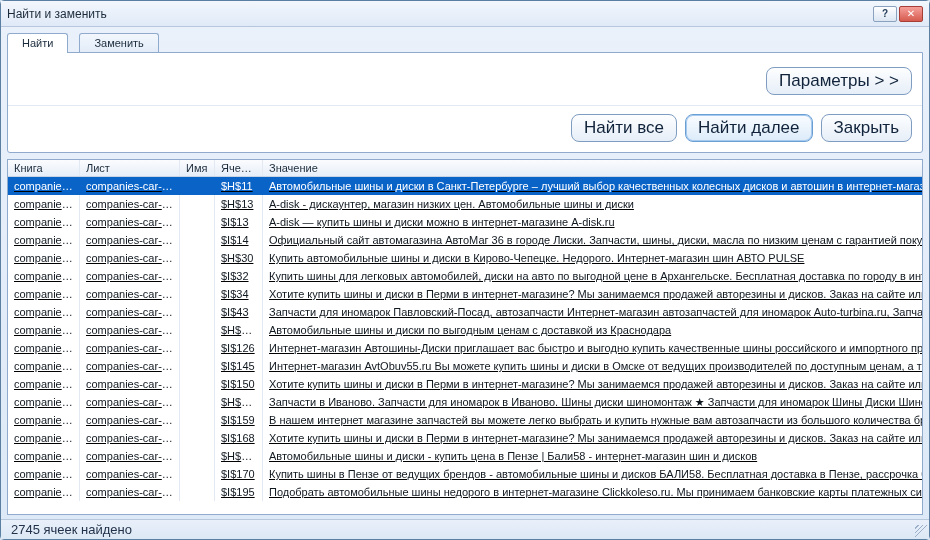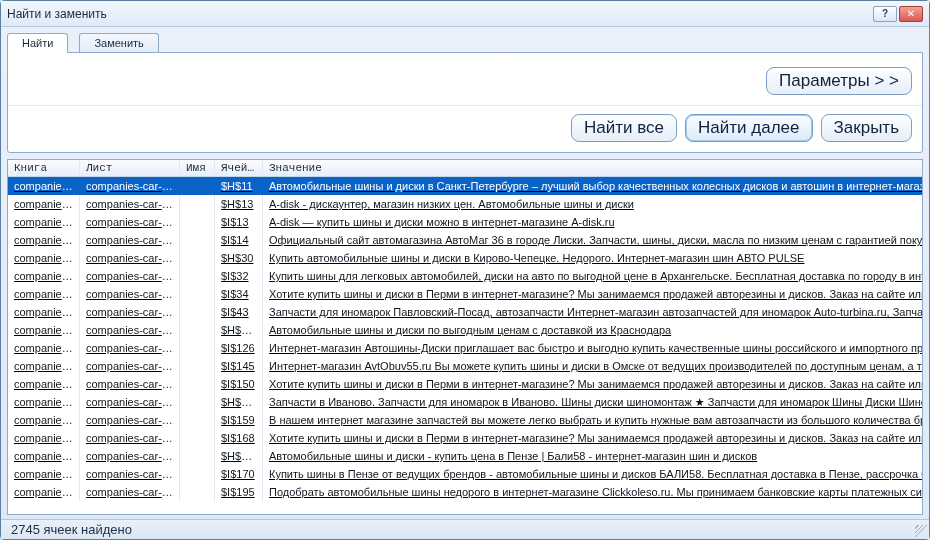--- a/index.html
+++ b/index.html
@@ -128,21 +128,20 @@
     flex:1;
     overflow-x: scroll;
     overflow-y: hidden;
     text-decoration: underline;
   }
   .grid-header {
     background: linear-gradient(#fbfcfe,#e7eef8);
     border-bottom: 1px solid #c7d4e6;
     color: #1b2b3c;
     font-weight: normal;
-    font-family: Liberation Mono, monospace;
   }
   .grid-header .col, .grid-row .col {
     padding: 2px 6px;
     border-right: 1px solid #e2e9f2;
     overflow: hidden; text-overflow: ellipsis;
   }
   .col-book  { width: 72px; flex: 0 0 72px; }
   .col-sheet { width: 100px; flex: 0 0 100px; }
   .col-name  { width: 35px;  flex: 0 0 35px; }
   .col-cell  { width: 48px;  flex: 0 0 48px; }

